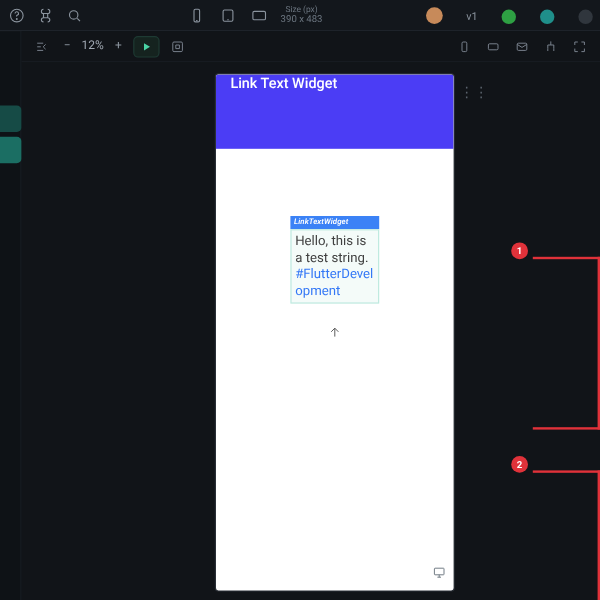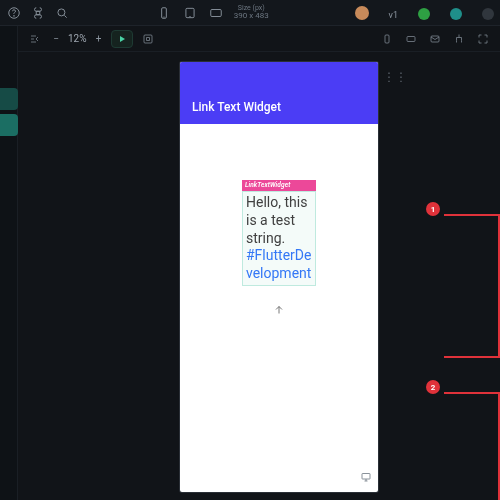--- a/index.html
+++ b/index.html
@@ -68,32 +68,32 @@
   
   .phone {
     position:absolute; left:162px; top:10px; width:198px; height:430px;
     background:#ffffff; border-radius:2px; box-shadow: 0 0 0 1px #2a2f36;
     overflow:hidden;
   }
   .phone-handle {
     position:absolute; left:365px; top:18px; color:#5b636d; font-size:12px;
   }
   .appbar {
-    background:#4b3df5; color:#fff; height:62px; display:flex; align-items:flex-end; padding:0 12px 10px;
+    background:#4b3df5; color:#fff; height:62px; display:flex; align-items:flex-start; padding:0 12px 10px;
   }
   .appbar-title { font-size:12px; font-weight:500; }
   .phone-body { padding: 8px 10px 10px; color:#222; font-size:8.6px; line-height:1.35; }
 
   .widget-wrap { margin: 48px auto 0; width: 74px; }
   .widget-title {
-    background:#ec4899; color:#fff; font-size:6.5px; font-style:italic; font-weight:600;
+    background:#3b82f6; color:#fff; font-size:6.5px; font-style:italic; font-weight:600;
     padding:1px 3px; letter-spacing:0.1px;
   }
   .widget-box {
-    border:1px solid #bfeadf; background:#f4fbf9; color:#404040; font-size:14px; line-height:1.28;
+    border:1px solid #bfeadf; background:#f4fbf9; color:#404040; font-size:11px; line-height:1.28;
     padding:2px 3px;
     word-break: break-word;
   }
   .widget-box .link { color:#3478f6; }
 
   .arrow-up { display:flex; justify-content:center; margin:18px 0 8px; color:#555;}
   .arrow-up svg { width:12px; height:12px; stroke:#555; fill:none; stroke-width:1.6;}
 
   .para { color:#333; font-size:8.4px; line-height:1.45; }
 

